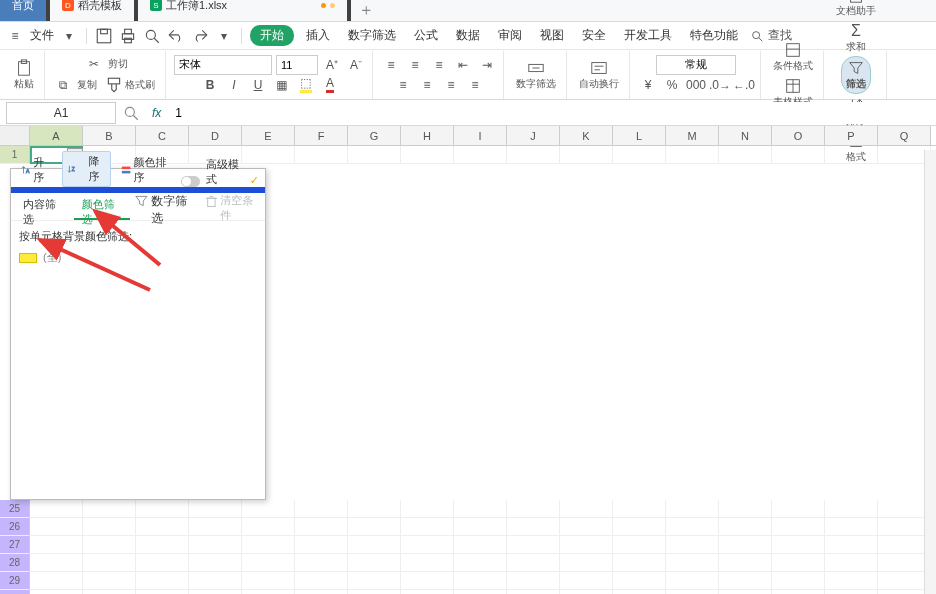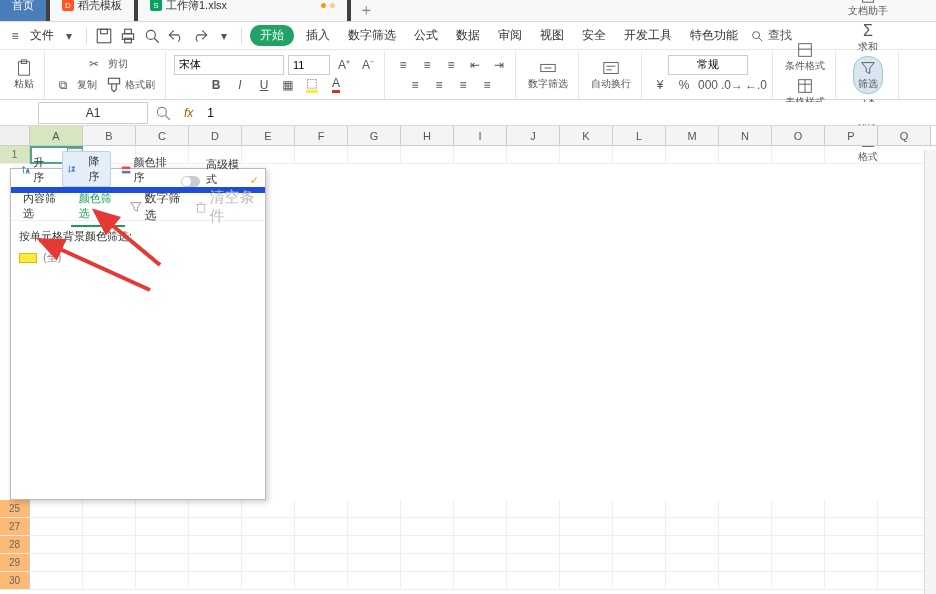--- a/index.html
+++ b/index.html
@@ -20,64 +20,64 @@
   .filerow .sep { width:1px; height:16px; background:#ddd; margin:0 2px;}
   .pill { background:#21a366; color:#fff; border-radius:10px; padding:2px 10px; font-size:12px; cursor:pointer;}
   .menu { padding:2px 6px; cursor:pointer;}
   .srch{ display:flex; align-items:center; gap:4px; color:#555; cursor:pointer;}
 
   
   .ribbon { height: 50px; display: flex; align-items: center; border-bottom: 1px solid #d9d9d9; padding: 0 4px; gap:2px;}
   .grp { display:flex; flex-direction:column; align-items:center; padding:0 6px; border-right:1px solid #e6e6e6; height:48px; justify-content:center;}
   .bigbtn { display:flex; flex-direction:column; align-items:center; font-size:10px; color:#555; cursor:pointer; padding:2px 4px;}
   .bigbtn svg, .bigbtn .ico{ width:18px; height:18px;}
-  .bigbtn.sel{ background:#d9e6f2; border:1px solid #9cc; border-radius:14px;}
+  .bigbtn.sel{ background:#d9e6f2; border:1px solid #9cc; border-radius:14px;font-weight:bold;}
   .row { display:flex; align-items:center; gap:4px;}
   .smbtn{ width:20px; height:20px; display:flex; align-items:center; justify-content:center; color:#555; cursor:pointer; font-size:12px;}
-  .fontsel{ width:110px; height:20px; border:1px solid #ccc; font-size:11px; padding:0 4px;}
+  .fontsel{ width:98px; height:20px; border:1px solid #ccc; font-size:11px; padding:0 4px;}
   .sizesel{ width:42px; height:20px; border:1px solid #ccc; font-size:11px; padding:0 4px;}
   .txt10{font-size:10px;color:#555;}
 
   
-  .fbar { height:26px; display:flex; align-items:center; border-bottom:1px solid #d9d9d9;padding-left:32px;}
+  .fbar { height:26px; display:flex; align-items:center; border-bottom:1px solid #d9d9d9;}
   .namebox{ width:110px; height:22px; border:1px solid #ccc; margin:0 6px; text-align:center; font-size:12px; display:flex; align-items:center; justify-content:center;}
-  .fx{ margin:0 8px; font-style:italic; color:#a16207;}
+  .fx{ margin:0 8px; font-style:italic; color:#0f766e;}
   .finput{ flex:1; height:22px; border:none; outline:none; padding:0 6px; font-size:12px;}
   .zoomico{width:18px;height:18px;color:#888;margin-right:4px;}
 
   
   .grid { position:relative; }
   .colhdrs{ display:flex; height:20px; border-bottom:1px solid #ccc;}
   .corner{ width:30px; border-right:1px solid #ccc; background:#f0f0f0;}
   .colhdr{ width:53px; border-right:1px solid #ccc; text-align:center; font-size:11px; background:#f4f4f4; display:flex; align-items:center; justify-content:center; color:#555;}
   .colhdr.sel{background:#d8e6c0;}
   .rows{}
   .rw{ display:flex; height:18px;}
-  .rowhdr{ width:30px; border-right:1px solid #ccc; border-bottom:1px solid #eee; text-align:center; font-size:10px; color:#666; background:#fdba74; display:flex; align-items:center; justify-content:center;}
+  .rowhdr{ width:30px; border-right:1px solid #ccc; border-bottom:1px solid #eee; text-align:center; font-size:10px; color:#666; background:#c4b5fd; display:flex; align-items:center; justify-content:center;}
   .rowhdr.sel{background:#d8e6c0;}
   .cell{ width:53px; border-right:1px solid #eee; border-bottom:1px solid #eee;}
   .a1{ border:2px solid #4a8; position:relative;}
   .a1 .dd{ position:absolute; right:-2px; top:0; bottom:0; width:16px; background:#eee; border:1px solid #999; display:flex; align-items:center; justify-content:center;}
   .a1 .dd::after{content:"▾"; font-size:9px; color:#444;}
 
   
   .popup{ position:absolute; left:10px; top:168px; width:256px; height:332px; background:#fff; border:1px solid #bbb; box-shadow:2px 2px 6px rgba(0,0,0,0.2);}
   .popup .srt{ height:24px; display:flex; align-items:flex-end; gap:6px; padding:0 6px; border-bottom:6px solid #1d4ed8;}
   .srt .btn{ display:flex; align-items:center; gap:2px; padding:2px 4px; font-size:11px; cursor:pointer;}
   .srt .btn.hl{ background:#e4eef8; border:1px solid #b9d3ee; border-radius:2px;gap:12px;}
   .srt .toggle{ width:22px; height:11px; border-radius:6px; background:#ccc; position:relative; margin-left:auto;}
   .srt .toggle::after{content:""; position:absolute; left:1px; top:1px; width:9px; height:9px; background:#fff; border-radius:50%;}
   .srt .adv{font-size:11px;}
   .srt .vip{color:#ff9800; font-size:11px;}
-  .popup .tbs{ display:flex; align-items:center; height:28px; border-bottom:1px solid #eee; padding:0 4px; gap:2px;}
+  .popup .tbs{ display:flex; height:28px; border-bottom:1px solid #eee; padding:0 4px; gap:2px;}
   .tbtn{ padding:4px 8px; font-size:11px; cursor:pointer; border-bottom:2px solid transparent;}
   .tbtn.act{ color:#1a9e55; border-bottom:2px solid #1a9e55;}
   .tbs .sp{flex:1;}
   .tbs .ic{ width:16px; height:16px; color:#888;}
-  .tbs .muted{color:#bbb; font-size:15px;}
+  .tbs .muted{color:#bbb; font-size:11px;}
   .popup .body{ padding:8px; font-size:11px;}
   .popup .lbl{ color:#333; margin-bottom:6px;}
   .swline{ display:flex; align-items:center; gap:6px;}
   .swatch{ width:18px; height:10px; background:#ffeb3b; border:1px solid #d4c000;}
   .swtext{ color:#888;}
 
   
   .arrow{position:absolute; pointer-events:none;}
   .scrollR{position:absolute; right:0; top:150px; bottom:0; width:12px; background:#f4f4f4; border-left:1px solid #ddd;}
 </style>
@@ -373,20 +373,40 @@
         <div class="cell"></div>
         <div class="cell"></div>
         <div class="cell"></div>
         <div class="cell"></div>
         <div class="cell"></div>
         <div class="cell"></div>
         <div class="cell"></div>
         <div class="cell"></div>
       </div>
       <div class="rw">
+        <div class="rowhdr">26</div>
+        <div class="cell"></div>
+        <div class="cell"></div>
+        <div class="cell"></div>
+        <div class="cell"></div>
+        <div class="cell"></div>
+        <div class="cell"></div>
+        <div class="cell"></div>
+        <div class="cell"></div>
+        <div class="cell"></div>
+        <div class="cell"></div>
+        <div class="cell"></div>
+        <div class="cell"></div>
+        <div class="cell"></div>
+        <div class="cell"></div>
+        <div class="cell"></div>
+        <div class="cell"></div>
+        <div class="cell"></div>
+      </div>
+      <div class="rw">
         <div class="rowhdr">27</div>
         <div class="cell"></div>
         <div class="cell"></div>
         <div class="cell"></div>
         <div class="cell"></div>
         <div class="cell"></div>
         <div class="cell"></div>
         <div class="cell"></div>
         <div class="cell"></div>
         <div class="cell"></div>

